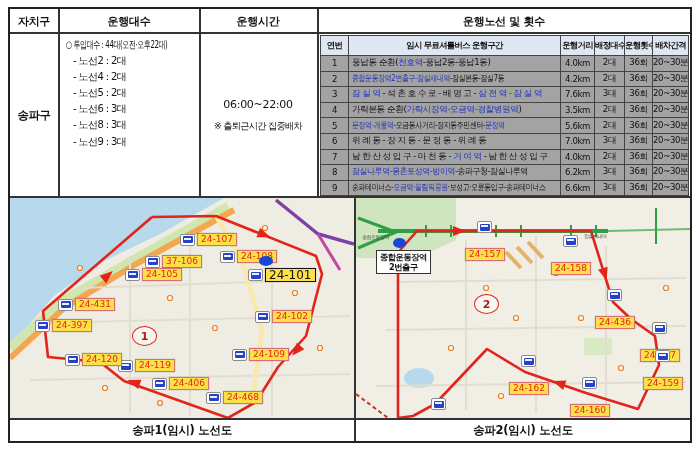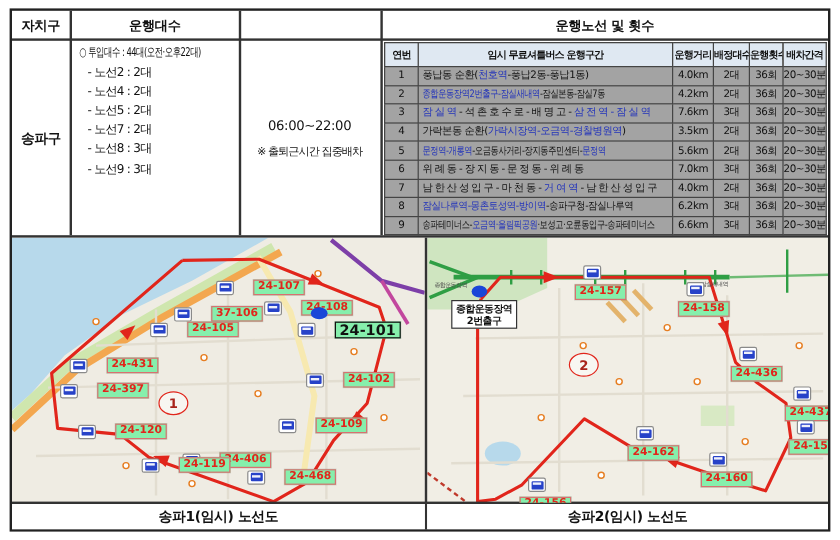--- a/index.html
+++ b/index.html
@@ -32,27 +32,27 @@
   .fit-squeeze{transform:scaleX(.80);transform-origin:0 50%;}
   .fit-squeeze2{transform:scaleX(.92);transform-origin:0 50%;}
   .fit-wide{letter-spacing:1.6px;}
   .blue{color:#2233bb;}
   
   .map-panel{position:absolute;top:189px;height:221px;overflow:hidden;background:#efece3;}
   #map-panel-1{left:0;width:344px;}
   #map-panel-2{left:346px;width:334px;}
   .map-panel svg{position:absolute;left:0;top:0;z-index:1;}
   .stop{position:absolute;display:flex;align-items:center;gap:2px;z-index:5;}
-  .stop-v{flex-direction:column;gap:4px;align-items:center;}
+  .stop-v{flex-direction:column;gap:15px;align-items:center;}
   .bus{width:15px;height:12px;background:#fff;border:1px solid #8a8a8a;border-radius:2px;
        display:inline-flex;align-items:center;justify-content:center;box-sizing:border-box;flex:0 0 auto;}
   .bus i{display:block;width:10px;height:7px;background:#2742c8;border-radius:1px;position:relative;}
   .bus i::after{content:"";position:absolute;left:1.5px;top:1.5px;width:7px;height:2px;background:#fff;opacity:.92;}
-  .stop-label{background:#86efac;border:1px solid #d87070;color:#e1251b;font-weight:bold;font-size:9px;
-              line-height:11px;padding:0 3px;white-space:nowrap;box-shadow:0 0 0 .5px rgba(0,0,0,.12);margin-left:14px;}
+  .stop-label{background:#fde047;border:1px solid #d87070;color:#e1251b;font-weight:normal;font-size:9px;
+              line-height:11px;padding:0 3px;white-space:nowrap;box-shadow:0 0 0 .5px rgba(0,0,0,.12);}
   .stop.hl .stop-label{border:1.6px solid #111;color:#111;font-size:12px;line-height:12px;}
   .hl-dot{position:absolute;width:14px;height:10px;background:#1a46d8;border-radius:50%;z-index:6;}
   .route-no{position:absolute;width:23px;height:18px;border:1.5px solid #e1251b;border-radius:50%;
             color:#a8241b;font-size:11px;font-weight:bold;display:flex;align-items:center;justify-content:center;
             background:rgba(255,255,255,.5);z-index:4;}
   .start-dot{position:absolute;width:13px;height:10px;background:#1a46d8;border-radius:50%;z-index:6;}
   .start-label{position:absolute;background:#fff;border:1px solid #333;font-size:8.3px;font-weight:bold;
                color:#111;text-align:center;line-height:10px;padding:1px 3px;z-index:6;letter-spacing:-0.5px;}
   .tiny-station{position:absolute;font-size:5px;color:#4a4a4a;z-index:3;letter-spacing:-0.5px;}
   
@@ -60,35 +60,36 @@
                 font-size:11.5px;font-weight:bold;background:#fff;z-index:3;letter-spacing:-0.3px;}
 </style>
 </head>
 <body>
 
 <div id="doc">
   <div id="frame">
 
     <div class="hcell" style="left:0;width:48px;">자치구</div>
     <div class="hcell" style="left:50px;width:138px;">운행대수</div>
+    <div class="hcell" style="left:190px;width:116px;">운행시간</div>
     <div class="hcell" style="left:308px;width:372px;">운행노선 및 횟수</div>
 
     <div class="hline" style="left:0;top:23px;width:680px;height:2px;"></div>
     <div class="vline" style="left:48px;top:0;width:1.5px;height:187px;"></div>
     <div class="vline" style="left:189px;top:0;width:1.5px;height:187px;"></div>
     <div class="vline" style="left:307px;top:0;width:1.5px;height:187px;"></div>
     <div class="hline" style="left:0;top:187px;width:680px;height:2px;"></div>
 
     <div id="district-cell" class="cell">송파구</div>
     <div id="fleet-cell" class="cell">
       <div><span id="fleet-total">○ 투입대수 : 44대(오전·오후22대)</span></div>
         <div class="fleet-line">- 노선2 : 2대</div>
         <div class="fleet-line">- 노선4 : 2대</div>
         <div class="fleet-line">- 노선5 : 2대</div>
-        <div class="fleet-line">- 노선7 : 2대</div>
+        <div class="fleet-line">- 노선6 : 3대</div>
         <div class="fleet-line">- 노선8 : 3대</div>
         <div class="fleet-line">- 노선9 : 3대</div>
       </div>
     <div id="hours-cell" class="cell">
       <div id="hours-time">06:00~22:00</div>
       <div id="hours-note">※ 출퇴근시간 집중배차</div>
     </div>
 
     <table id="route-table">
       <colgroup>
@@ -276,33 +277,33 @@
             <i></i>
           </span>
           <span class="stop-label">24-468</span>
         </div>
         <div class="stop stop-h" style="left: 142px; top: 179px;">
           <span class="bus">
             <i></i>
           </span>
           <span class="stop-label">24-406</span>
         </div>
-        <div class="stop stop-h" style="left: 108px; top: 183px; align-items: flex-end;">
+        <div class="stop stop-h" style="left: 108px; top: 161px; align-items: flex-end;">
           <span class="bus">
             <i></i>
           </span>
           <span class="stop-label">24-119</span>
         </div>
         <div class="stop stop-h" style="left: 55px; top: 155px;">
           <span class="bus">
             <i></i>
           </span>
           <span class="stop-label">24-120</span>
         </div>
-        <div class="stop stop-h" style="left: 40px; top: 121px;">
+        <div class="stop stop-h" style="left: 25px; top: 121px;">
           <span class="bus">
             <i></i>
           </span>
           <span class="stop-label">24-397</span>
         </div>
         <div class="stop stop-h" style="left: 48px; top: 100px;">
           <span class="bus">
             <i></i>
           </span>
           <span class="stop-label">24-431</span>

